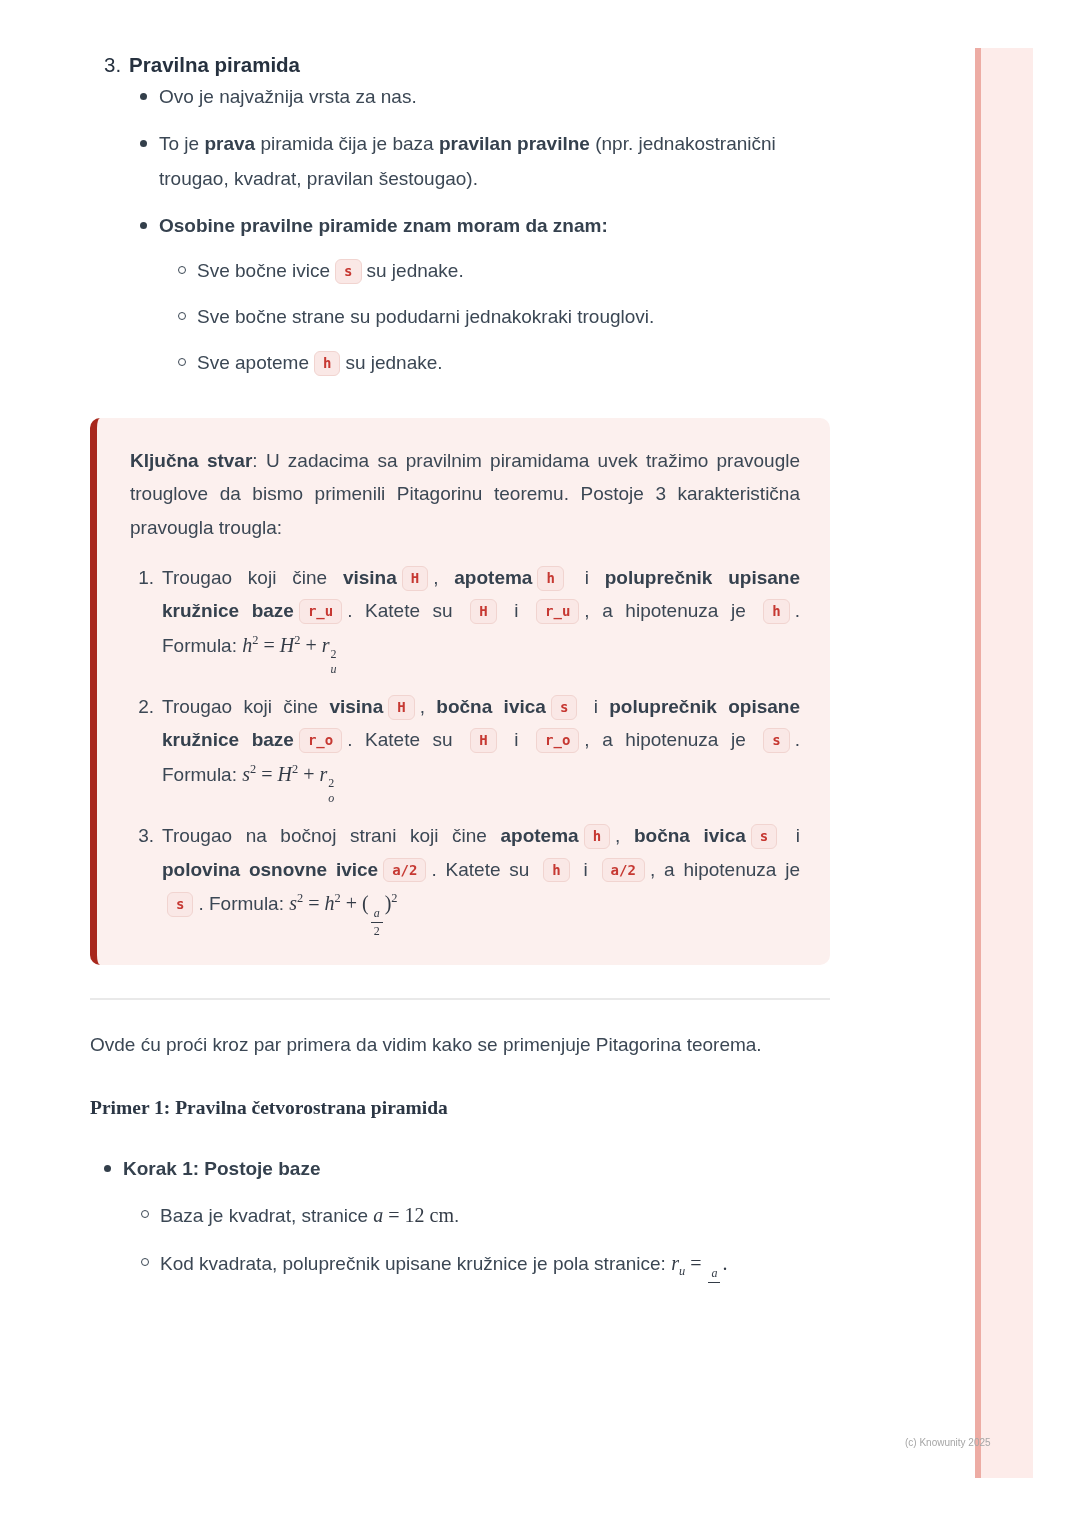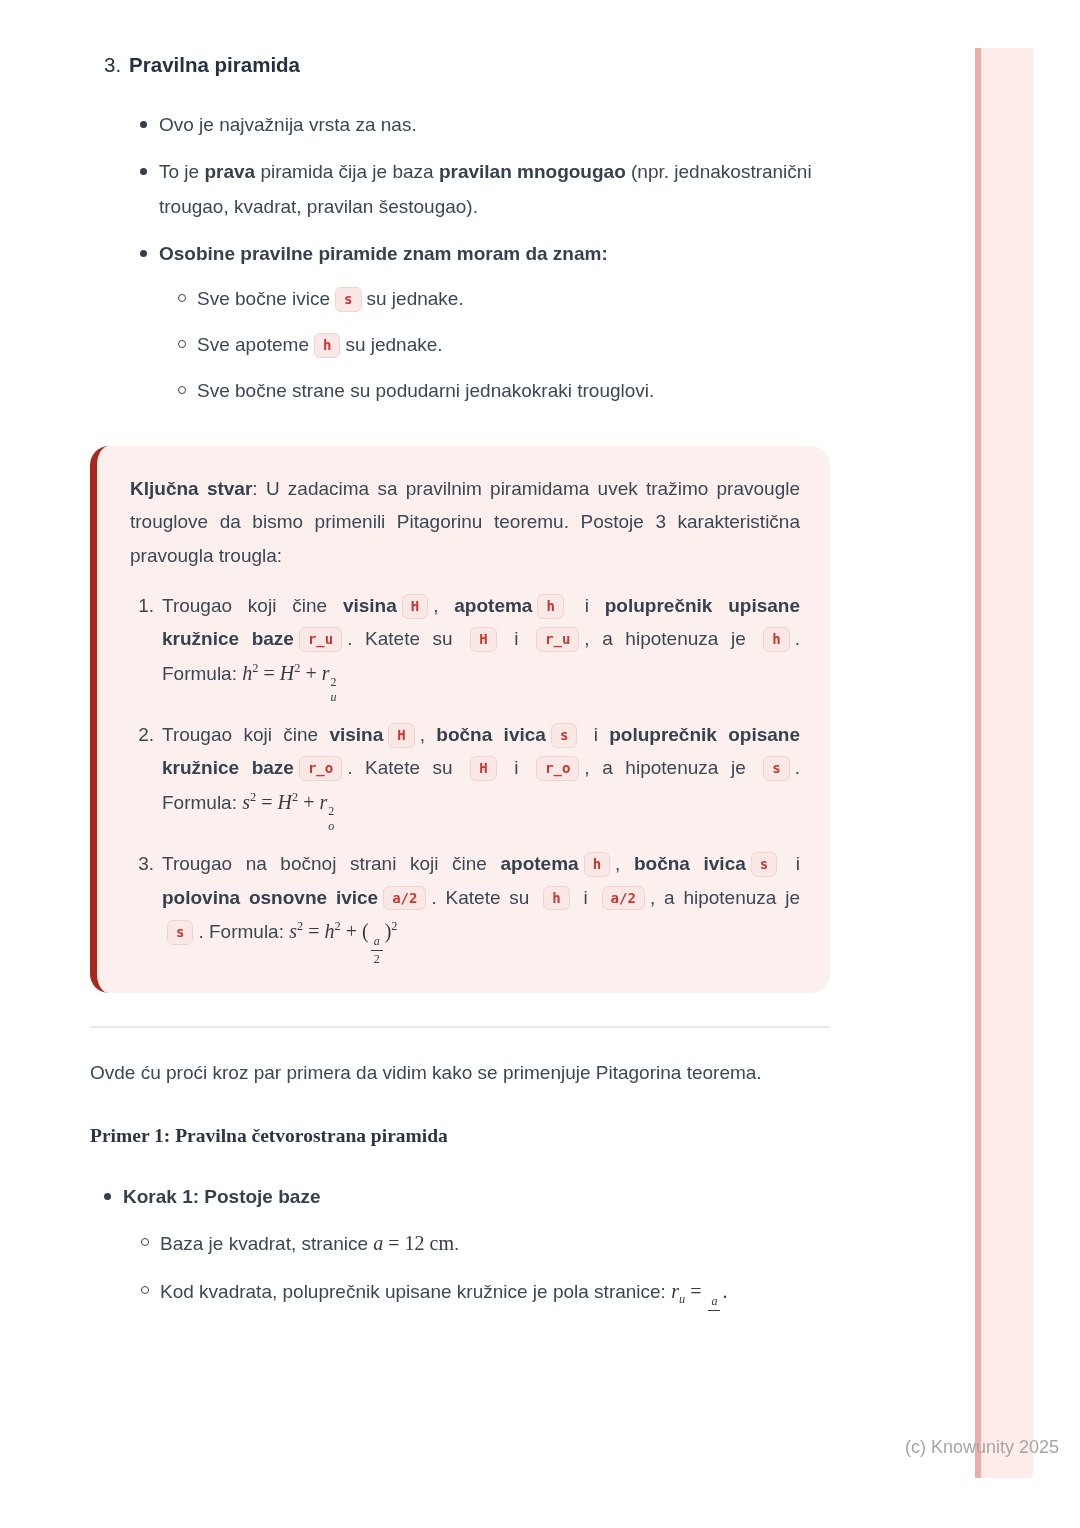--- a/index.html
+++ b/index.html
@@ -19,21 +19,21 @@
 
   .content{position:absolute;left:90px;top:52px;width:740px;z-index:1;}
 
   
   .h3row{padding-left:14px;font-size:20.5px;color:#26313f;line-height:1.3;}
   .h3num{font-weight:400;margin-right:8px;}
   .h3title{font-weight:700;}
 
   
   ul{list-style:none;margin:0;padding:0;}
-  .lvl1{margin-top:28px;}
+  .lvl1{}
   .lvl1 > li{display:flex;align-items:flex-start;margin-bottom:12px;}
   .lvl1.top > li{padding-left:50px;}
   .lvl1.bottom{margin-top:30px;}
   .lvl1.bottom > li{padding-left:14px;}
   .liwrap{flex:1;}
   .litext{font-size:19px;line-height:1.85;}
   .mk1{flex:0 0 auto;width:7px;height:7px;border-radius:50%;background:#333f4b;margin:14px 12px 0 0;}
   .mk2{flex:0 0 auto;width:6px;height:6px;border-radius:50%;border:1.6px solid #3b4754;background:transparent;margin:13px 11px 0 0;}
   .lvl2{margin-top:10px;}
   .lvl2 > li{display:flex;align-items:flex-start;margin-bottom:11px;}
@@ -55,39 +55,39 @@
   .m .mi{font-style:italic;}
   .m sup{font-size:0.62em;line-height:0;}
   .m sub{font-size:0.62em;line-height:0;}
   .ss{display:inline-flex;flex-direction:column;align-items:flex-start;font-size:0.6em;line-height:1.25;vertical-align:-0.55em;margin-left:1px;}
   .frac{display:inline-flex;flex-direction:column;align-items:center;font-size:0.6em;line-height:1.25;vertical-align:-0.6em;margin:0 2px;text-align:center;}
   .frac .num{border-bottom:1.3px solid currentColor;padding:0 3px 1px;}
   .frac .den{padding-top:1px;}
 
   
   .callout{
-    margin-top:26px;background:#fcf0ee;border-left:7px solid #a8281d;border-radius:19px;
+    margin-top:26px;background:#fcf0ee;border-left:7px solid #a8281d;border-radius:10px;
     padding:26px 30px 26px 33px;
   }
   .cintro{margin:0 0 16px 0;font-size:19px;line-height:1.78;text-align:justify;}
   .citem{display:flex;margin-bottom:13px;}
   .citem:last-child{margin-bottom:0;}
   .cnum{flex:0 0 24px;text-align:right;margin-right:8px;font-size:19px;line-height:1.75;}
   .ctext{flex:1;font-size:19px;line-height:1.75;text-align:justify;}
 
   .divider{margin:33px 0 0 0;border:none;border-top:2px solid #e9e9e9;height:0;}
 
   .h2orange{margin:40px 0 0 0;font-size:29px;font-weight:700;color:#e8761f;line-height:1.2;}
   .lede{margin:28px 0 0 0;font-size:19px;line-height:1.8;}
   .h4bold{margin:32px 0 0 0;font-size:19.5px;font-weight:700;color:#2b3644;line-height:1.4;font-family:Liberation Serif, serif;}
   .problem{margin:26px 0 0 0;font-size:19px;line-height:1.95;text-align:justify;}
 
   .footer{
     position:absolute;left:905px;top:1437px;z-index:2;
-    font-size:18px;color:#a6a6a6;white-space:nowrap;
+    font-size:10px;color:#a6a6a6;white-space:nowrap;
   }
 </style>
 </head>
 <body>
 
 <div class="page">
 
   <div class="side-bar"></div>
 
   <div class="content">
@@ -99,44 +99,44 @@
     <ul class="lvl1 top">
       <li>
         <span class="mk1"></span>
         <div class="liwrap">
             <div class="litext">Ovo je najvažnija vrsta za nas.</div>
           </div>
       </li>
       <li>
         <span class="mk1"></span>
         <div class="liwrap">
-            <div class="litext">To je <strong>prava</strong> piramida čija je baza <strong>pravilan mnogougao</strong> (npr. jednakostranični trougao, kvadrat, pravilan šestougao).</div>
+            <div class="litext">To je <strong>prava</strong> piramida čija je baza <strong>pravilan pravilne</strong> (npr. jednakostranični trougao, kvadrat, pravilan šestougao).</div>
           </div>
       </li>
       <li>
         <span class="mk1"></span>
         <div class="liwrap">
           <div class="litext"><strong>Osobine pravilne piramide znam moram da znam:</strong></div>
           <ul class="lvl2 topsub">
             <li>
               <span class="mk2"></span>
               <div class="liwrap">
                   <div class="litext">Sve bočne ivice<span class="badge">s</span>su jednake.</div>
                 </div>
             </li>
             <li>
               <span class="mk2"></span>
               <div class="liwrap">
+                  <div class="litext">Sve bočne strane su podudarni jednakokraki trouglovi.</div>
+                </div>
+            </li>
+            <li>
+              <span class="mk2"></span>
+              <div class="liwrap">
                   <div class="litext">Sve apoteme<span class="badge">h</span>su jednake.</div>
-                </div>
-            </li>
-            <li>
-              <span class="mk2"></span>
-              <div class="liwrap">
-                  <div class="litext">Sve bočne strane su podudarni jednakokraki trouglovi.</div>
                 </div>
             </li>
           </ul>
         </div>
       </li>
     </ul>
 
     <div class="callout">
       <p class="cintro"><strong>Ključna stvar</strong>: U zadacima sa pravilnim piramidama uvek tražimo pravougle trouglove da bismo primenili Pitagorinu teoremu. Postoje 3 karakteristična pravougla trougla:</p>
       <div class="citem">

